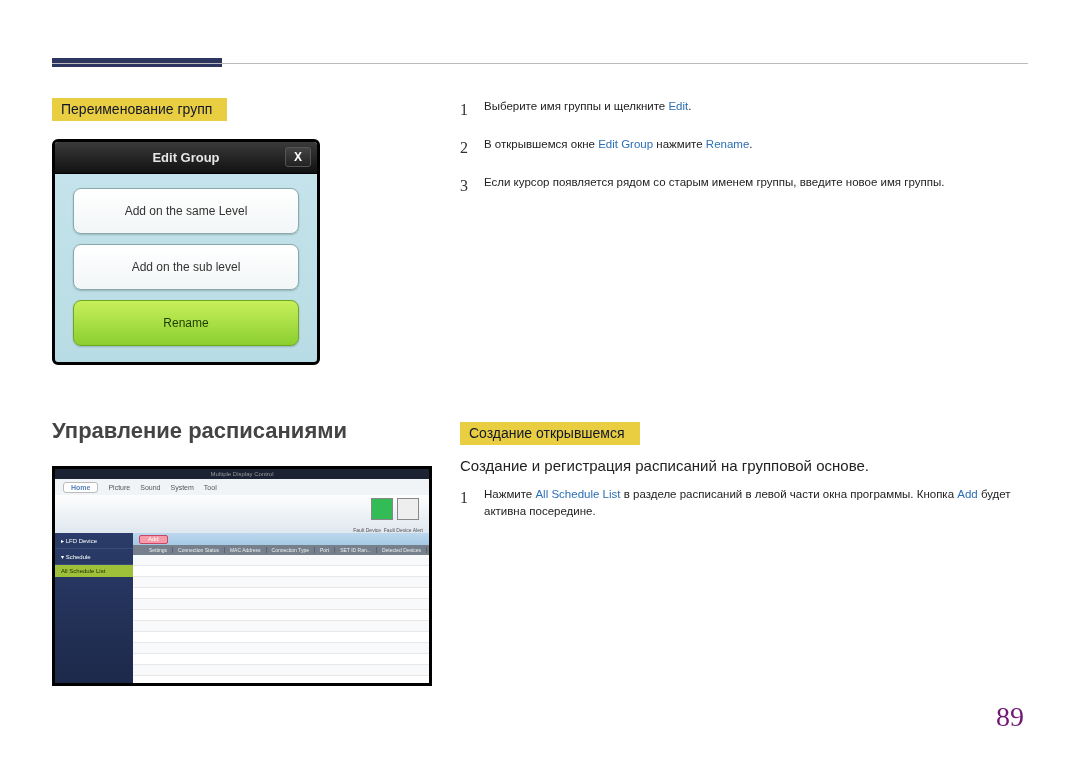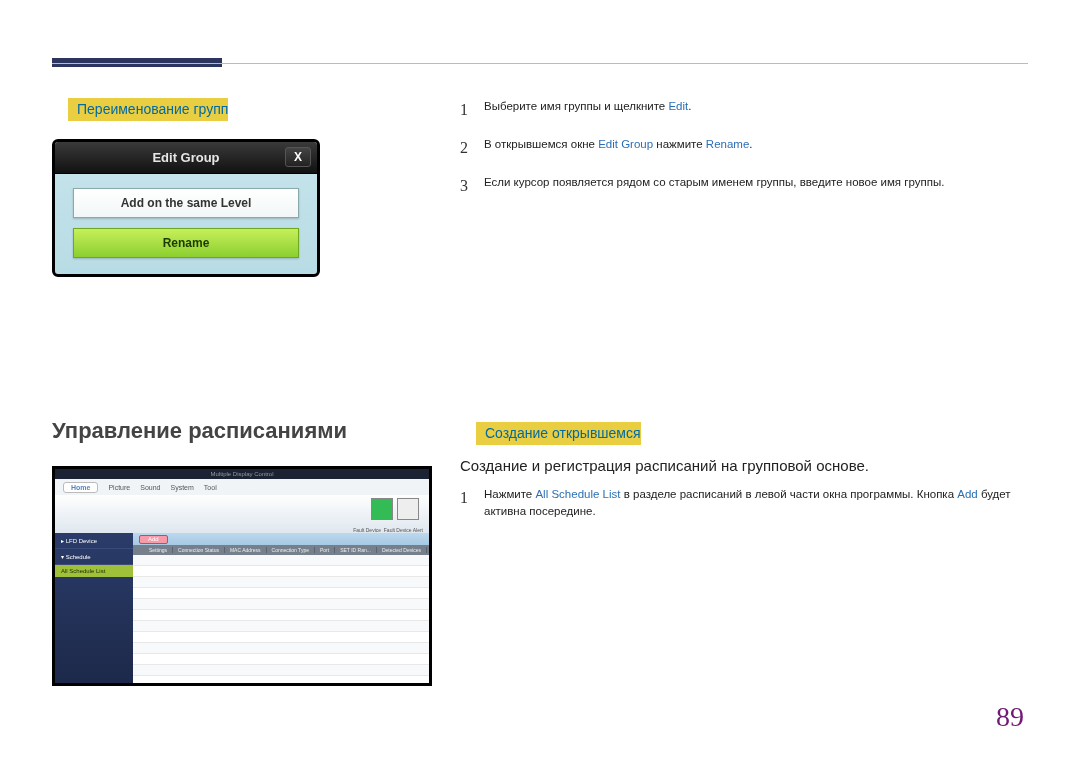--- a/index.html
+++ b/index.html
@@ -32,25 +32,24 @@
     width: 380px;
   }
   .right-col {
     position: absolute;
     left: 460px;
     right: 52px;
   }
   .hl {
     display: inline-block;
     background: #eace42;
-    color: #0369a1;
-    padding: 3px 0 4px 9px;
+    color: #0f172a;
+    padding: 3px 15px 4px 9px;
     font-size: 14px;
     font-weight: 400;
-    margin-left: 16px;
   }
   .section-title {
     color: #444;
     font-size: 22px;
     font-weight: 700;
   }
   
   .edit-group {
     width: 268px;
     border: 3px solid #000;
@@ -84,30 +83,29 @@
     font-size: 12px;
     font-weight: bold;
     display: flex;
     align-items: center;
     justify-content: center;
   }
   .eg-body { padding: 14px 18px 16px 18px; }
   .eg-btn {
     background: linear-gradient(#fff,#f2f6f7);
     border: 1px solid #8aa;
-    border-radius: 0;
-    height: 30px;
+    border-radius: 8px;
+    height: 46px;
     display: flex;
     align-items: center;
     justify-content: center;
     font-size: 12px;
     color: #333;
     margin-bottom: 10px;
     box-shadow: 0 1px 2px rgba(0,0,0,.2);
-    font-weight: bold;
   }
   .eg-btn.rename {
     background: linear-gradient(#c7ef5a,#8bcf2f);
     border-color: #6da81f;
     color: #1d3b00;
     margin-bottom: 0;
   }
   
   .mdc {
     width: 380px;
@@ -160,20 +158,21 @@
 <div class="left-col" style="top:98px;">
   <div class="hl">Переименование групп</div>
   <div style="height:18px;"></div>
   <div class="edit-group">
     <div class="eg-header">
       <span>Edit Group</span>
       <div class="eg-close">X</div>
     </div>
     <div class="eg-body">
       <div class="eg-btn">Add on the same Level</div>
+      <div class="eg-btn">Add on the sub level</div>
       <div class="eg-btn rename">Rename</div>
     </div>
   </div>
 </div>
 
 <div class="right-col steps" style="top:98px;">
   <div class="step">
     <div class="step-num">1</div>
     <div><span>Выберите имя группы и щелкните </span><span class="blue">Edit</span><span>.</span></div>
   </div>

